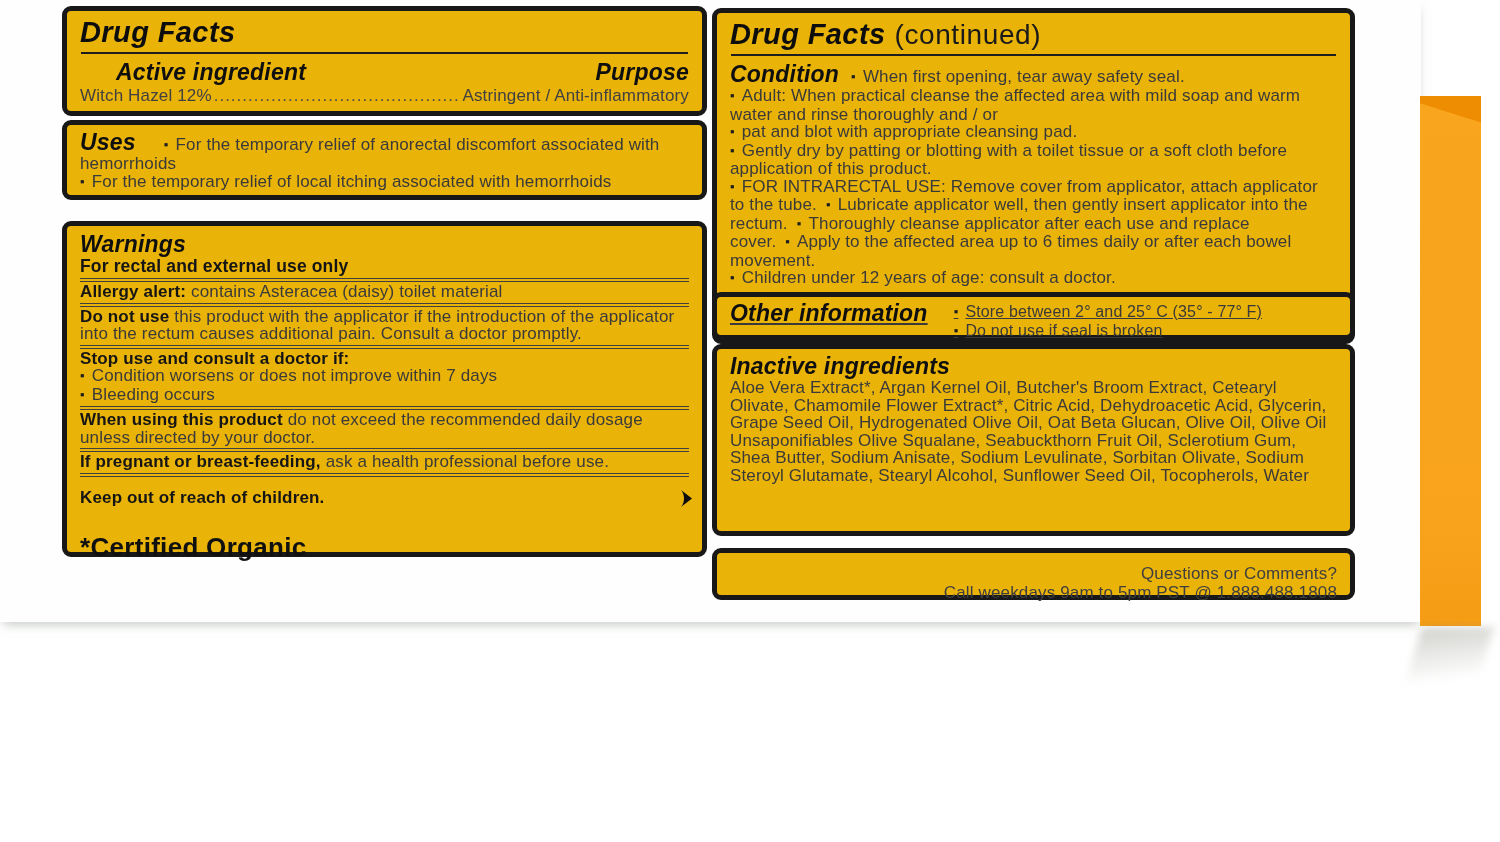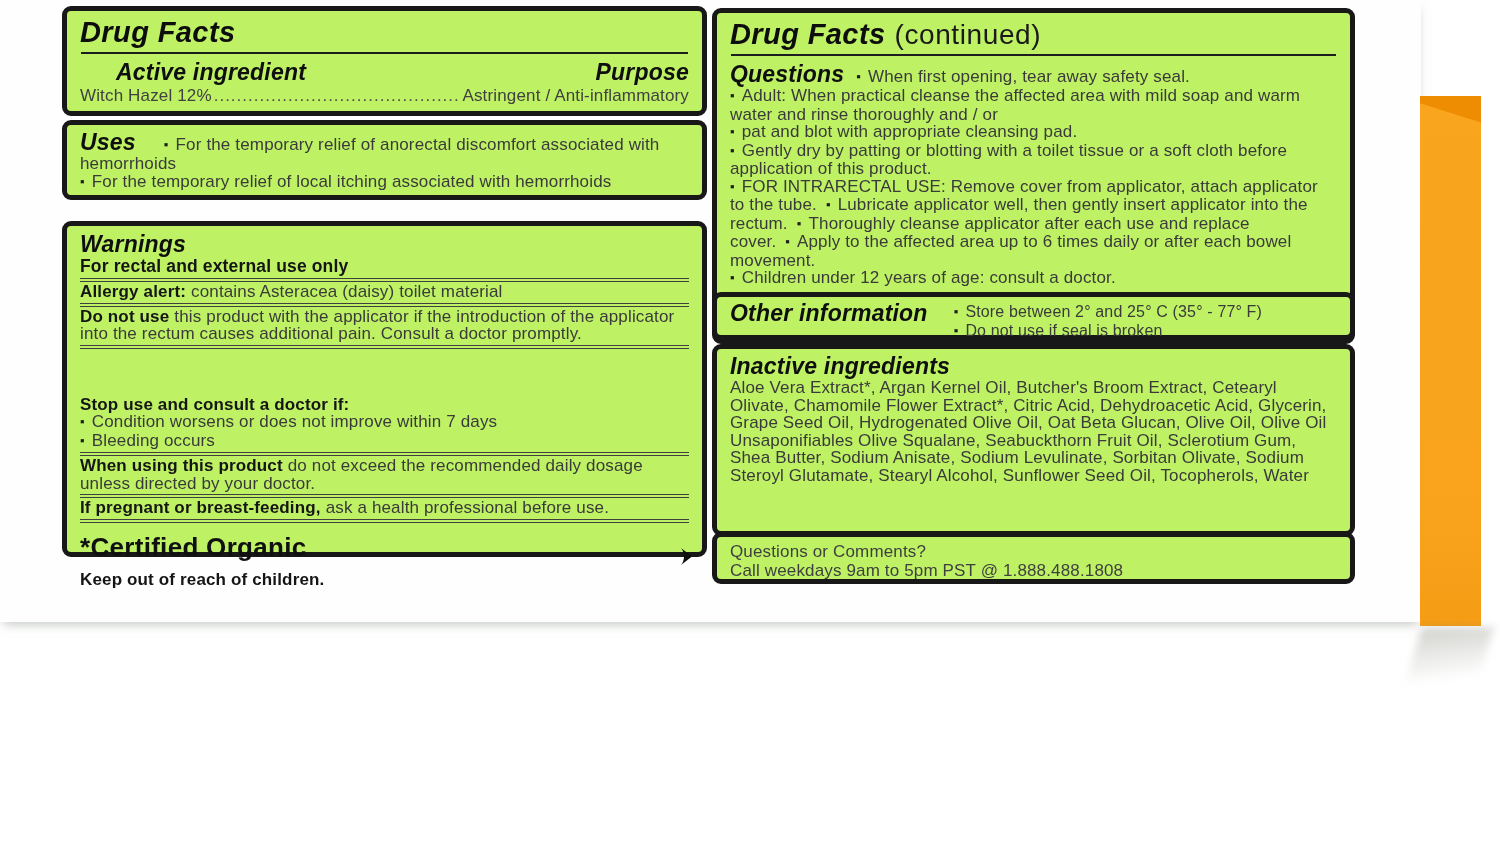--- a/index.html
+++ b/index.html
@@ -11,55 +11,55 @@
     -webkit-font-smoothing:antialiased;
   }
   .card{
     position:absolute;left:0;top:0;width:1421px;height:622px;
     background:#fefefe;
     box-shadow:0 5px 10px -3px rgba(140,152,140,0.55);
   }
   
   .box{
     position:absolute;box-sizing:border-box;
-    background:#bef264;border:5px solid #181818;border-radius:9px;
+    background:#eab308;border:5px solid #181818;border-radius:9px;
     padding:5px 13px 4px;
     font-size:17px;line-height:17.5px;letter-spacing:.15px;
   }
   .lcol{left:62px;width:645px;}
   .rcol{left:712px;width:643px;}
   .box1{top:6px;height:110px;}
   .box2{top:120px;height:80px;}
   .box3{top:221px;height:336px;}
   .boxA{top:8px;height:336px;}
-  .boxB{top:292px;height:48px;padding-top:4px;}
+  .boxB{top:292px;height:48px;padding-top:4px;text-decoration:underline;}
   .boxC{top:344px;height:192px;}
-  .boxD{top:532px;height:52px;padding-top:6px;}
+  .boxD{top:548px;height:52px;padding-top:12px;text-align:right;}
   
   .title{font-size:29px;line-height:32px;font-weight:bold;font-style:italic;color:#0d0d0d;letter-spacing:.4px;}
   .title-cont{font-size:28px;font-weight:400;font-style:normal;color:#1a1a1a;margin-left:9px;letter-spacing:.6px;}
   .title-rule{height:2px;background:#1d1d1d;margin:4px 1px 6px;}
   .h2{font-size:23px;line-height:25px;font-weight:bold;font-style:italic;color:#0f0f0f;letter-spacing:.2px;}
-  .b{font-weight:bold;color:#151515;margin-right:5px;margin-top:46px;}
+  .b{font-weight:bold;color:#151515;margin-right:5px;}
   .bold-line{font-weight:bold;color:#151515;font-size:17.5px;line-height:19px;}
   
   .ib::before{content:"▪";font-size:13px;margin-right:7px;position:relative;top:-1px;color:#1e1e1e;}
   .para{margin:0;}
   .para .ib + .ib{margin-left:9px;}
   
   .ai-heads{display:flex;justify-content:space-between;align-items:baseline;margin-top:1px;margin-left:36px;}
   .ai-line{display:flex;align-items:baseline;white-space:nowrap;margin-top:2px;font-size:17px;color:#414141;}
   .leader{flex:1;overflow:hidden;letter-spacing:1px;color:#4b4b4b;margin:0 2px;}
   
   .uses-head{margin-right:28px;}
   .dir-head{margin-right:12px;}
   
   .wrow{padding:1px 0 2px;}
   .wrow.sep{border-bottom:4px double #3f3f3f;}
-  .keep-row{display:flex;justify-content:space-between;align-items:center;padding-top:2px;}
+  .keep-row{display:flex;justify-content:space-between;align-items:center;padding-top:12px;}
   .arrow-icon{width:13px;height:19px;flex:0 0 auto;margin-right:-4px;}
   
   .oi{display:flex;align-items:flex-start;}
   .oi .h2{flex:0 0 auto;margin-right:26px;}
   .oi-list{font-size:16px;line-height:17.5px;padding-top:2px;}
   
   .q{font-size:17px;line-height:18.5px;color:#3f3f3f;}
   
   .footnote{
     position:absolute;left:80px;top:532px;
@@ -141,21 +141,21 @@
 </section>
 
 <div class="footnote">*Certified Organic</div>
 
 <section class="box rcol boxA">
   <div>
     <span class="title">Drug Facts</span><span class="title-cont">(continued)</span>
   </div>
   <div class="title-rule"></div>
   <p class="para">
-    <span class="h2 dir-head">Questions</span><span class="ib">When first opening, tear away safety seal.</span>
+    <span class="h2 dir-head">Condition</span><span class="ib">When first opening, tear away safety seal.</span>
   </p>
   <p class="para"><span class="ib">Adult: When practical cleanse the affected area with mild soap and warm water and rinse thoroughly and / or</span></p>
   <p class="para"><span class="ib">pat and blot with appropriate cleansing pad.</span></p>
   <p class="para"><span class="ib">Gently dry by patting or blotting with a toilet tissue or a soft cloth before application of this product.</span></p>
   <p class="para">
     <span class="ib">FOR INTRARECTAL USE: Remove cover from applicator, attach applicator to the tube.</span><span class="ib">Lubricate applicator well, then gently insert applicator into the rectum.</span><span class="ib">Thoroughly cleanse applicator after each use and replace cover.</span><span class="ib">Apply to the affected area up to 6 times daily or after each bowel movement.</span>
   </p>
   <p class="para"><span class="ib">Children under 12 years of age: consult a doctor.</span></p>
 </section>
 

